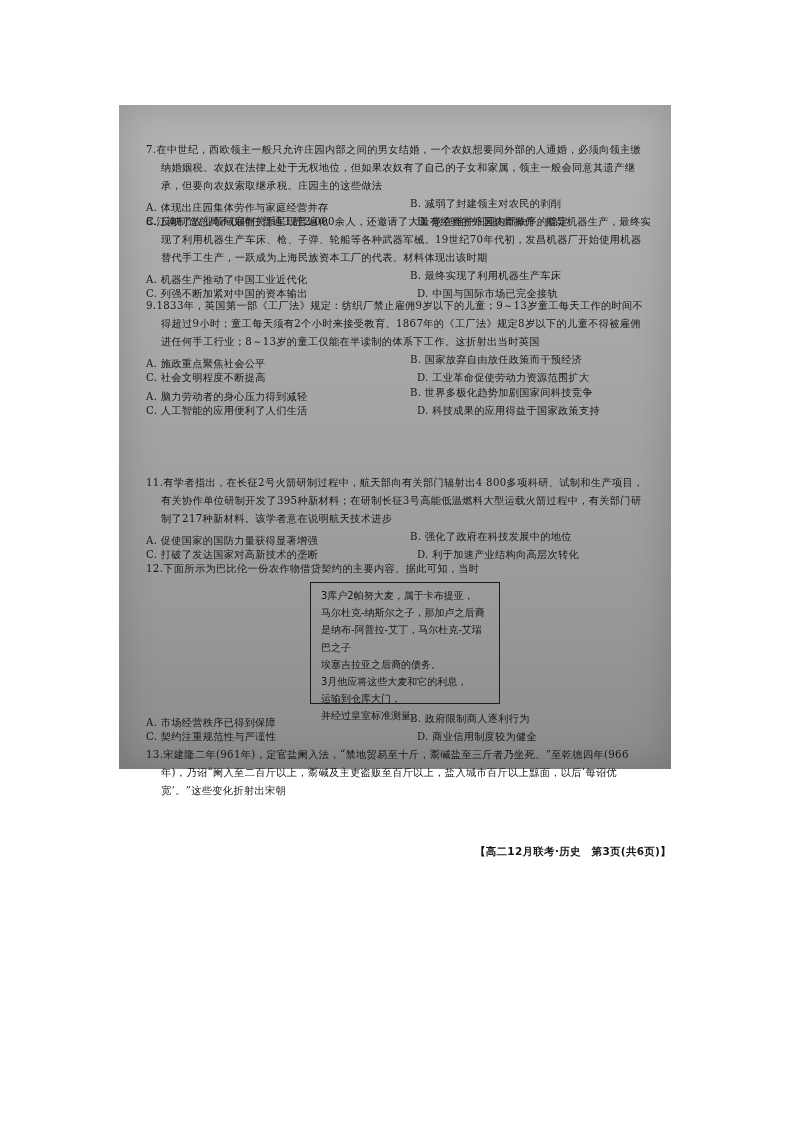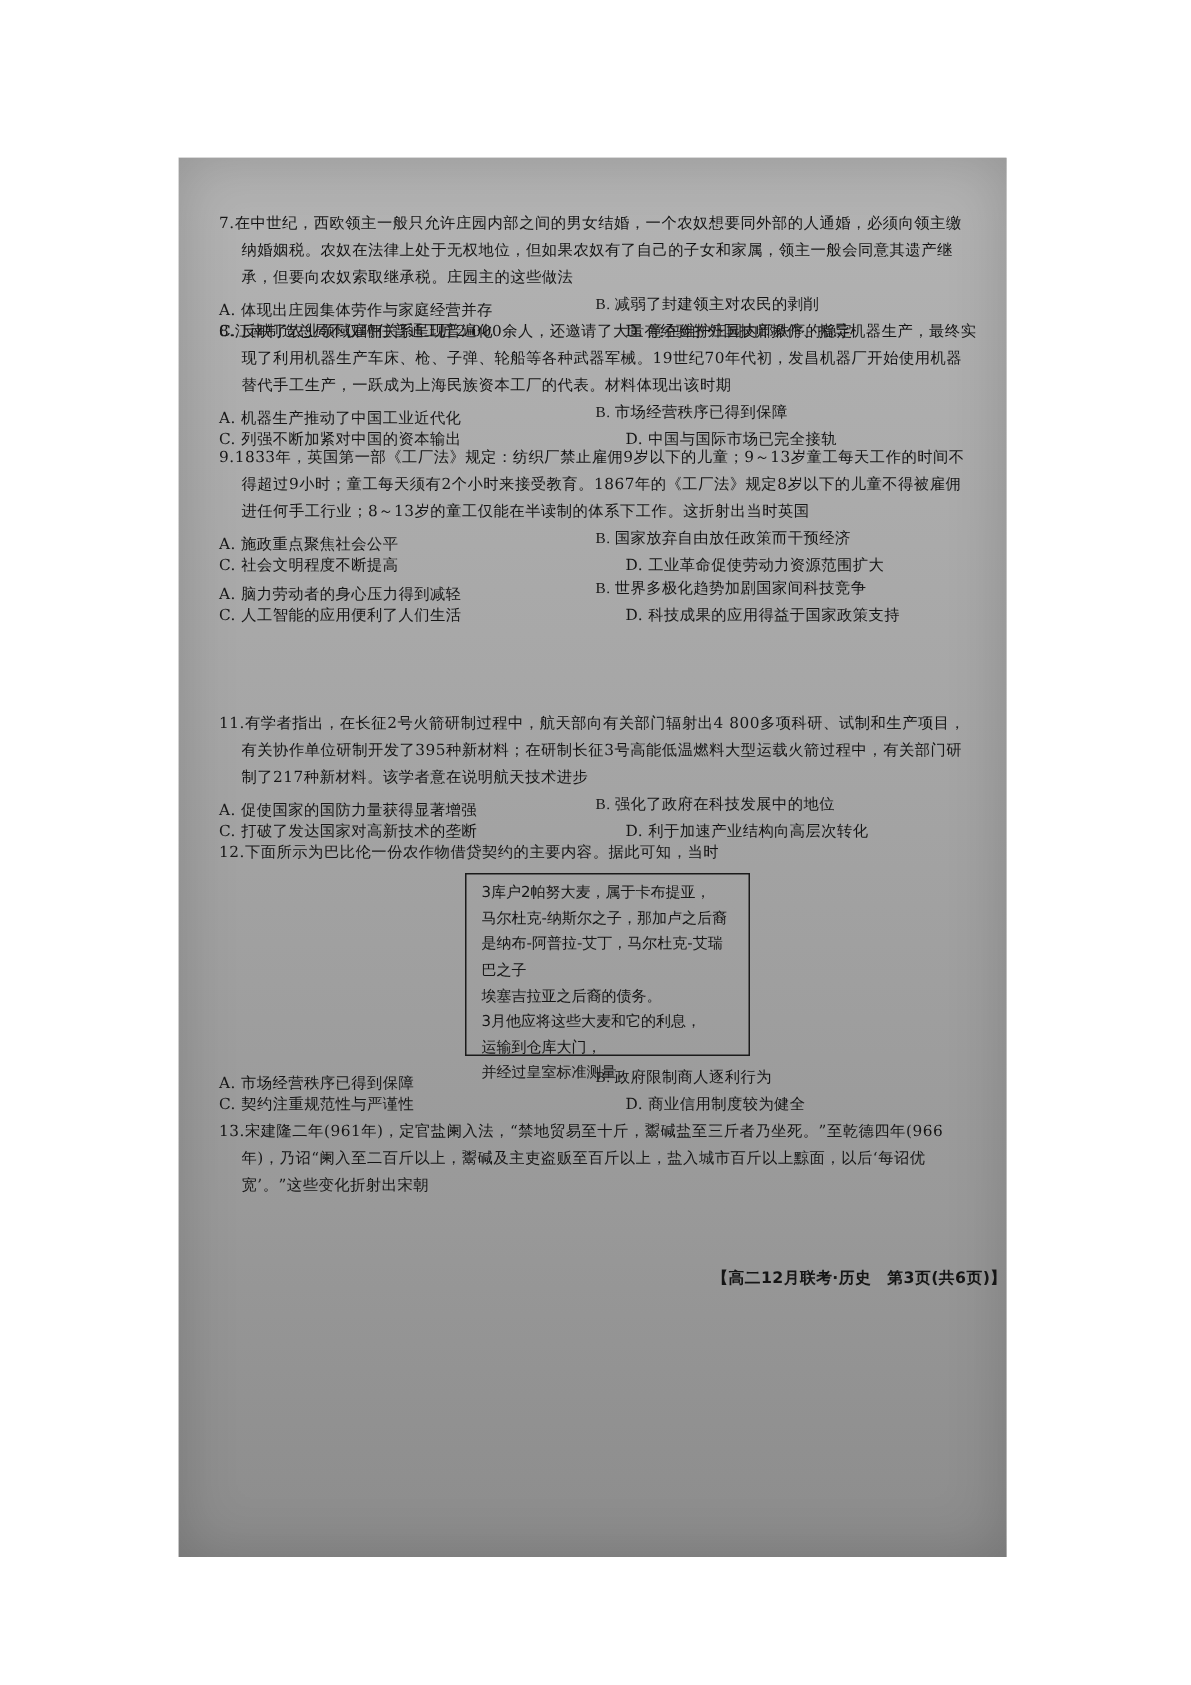--- a/index.html
+++ b/index.html
@@ -1,30 +1,30 @@
 <!DOCTYPE html>
 <html><head>
 <meta charset="utf-8">
 <style>
   html, body { margin: 0; padding: 0; }
   body {
     width: 794px; height: 1123px; background: #ffffff; position: relative; overflow: hidden;
     font-family: "DejaVu Serif", "Liberation Serif", serif;
   }
   .photo {
-    position: absolute; left: 119px; top: 105px; width: 552px; height: 933px;
+    position: absolute; left: 119px; top: 105px; width: 552px; height: 664px;
     background: linear-gradient(180deg, #b3b3b3 0%, #a6a6a6 40%, #999999 75%, #8c8c8c 100%);
     box-shadow: inset 0 0 40px rgba(0,0,0,0.18);
     color: #151515;
   }
   .q { position: absolute; left: 0; width: 552px; font-size: 10.2px; line-height: 18px; }
   .q .stem { padding-left: 42px; padding-right: 20px; text-indent: -15px; letter-spacing: 0.35px; }
   .opts { position: relative; height: 36px; }
   .opt { position: absolute; font-size: 10.2px; line-height: 18px; letter-spacing: 0.3px; }
-  .opt.a { left: 27px; top: 4px; } .opt.b { left: 278px; top: 0; font-family: Liberation Serif, serif; }
+  .opt.a { left: 27px; top: 4px; } .opt.b { left: 291px; top: 0; }
   .opt.c { left: 27px; top: 18px; } .opt.d { left: 298px; top: 18px; text-align: center; }
   .contract {
     position: absolute; left: 191px; top: 477px; width: 190px; height: 122px;
     border: 1.5px solid #1a1a1a; box-sizing: border-box; padding: 4px 10px;
     font-size: 10px; line-height: 17.2px; font-family: "DejaVu Sans", "Liberation Sans", sans-serif;
   }
   .footer {
     position: absolute; left: 0; width: 552px; top: 740px; text-align: right;
     font-size: 10.5px; font-weight: bold; letter-spacing: 0.3px;
     font-family: "DejaVu Sans", "Liberation Sans", sans-serif;
@@ -42,21 +42,21 @@
       <span class="opt b">B. 减弱了封建领主对农民的剥削</span>
       <span class="opt c">C. 反映了农业领域雇佣关系呈现普遍化</span>
       <span class="opt d">D. 意在维护庄园内部秩序的稳定</span>
     </div>
   </div>
 
   <div class="q" style="top:108px">
     <div class="stem"><span>8.</span><span>江南制造总局不仅聘任普通工匠2 000余人，还邀请了大量有经验的外国技师操作、指导机器生产，最终实现了利用机器生产车床、枪、子弹、轮船等各种武器军械。19世纪70年代初，发昌机器厂开始使用机器替代手工生产，一跃成为上海民族资本工厂的代表。材料体现出该时期</span></div>
     <div class="opts">
       <span class="opt a">A. 机器生产推动了中国工业近代化</span>
-      <span class="opt b">B. 市场经营秩序已得到保障</span>
+      <span class="opt b">B. 最终实现了利用机器生产车床</span>
       <span class="opt c">C. 列强不断加紧对中国的资本输出</span>
       <span class="opt d">D. 中国与国际市场已完全接轨</span>
     </div>
   </div>
 
   <div class="q" style="top:192px">
     <div class="stem"><span>9.</span><span>1833年，英国第一部《工厂法》规定：纺织厂禁止雇佣9岁以下的儿童；9～13岁童工每天工作的时间不得超过9小时；童工每天须有2个小时来接受教育。1867年的《工厂法》规定8岁以下的儿童不得被雇佣进任何手工行业；8～13岁的童工仅能在半读制的体系下工作。这折射出当时英国</span></div>
     <div class="opts">
       <span class="opt a">A. 施政重点聚焦社会公平</span>
       <span class="opt b">B. 国家放弃自由放任政策而干预经济</span>

